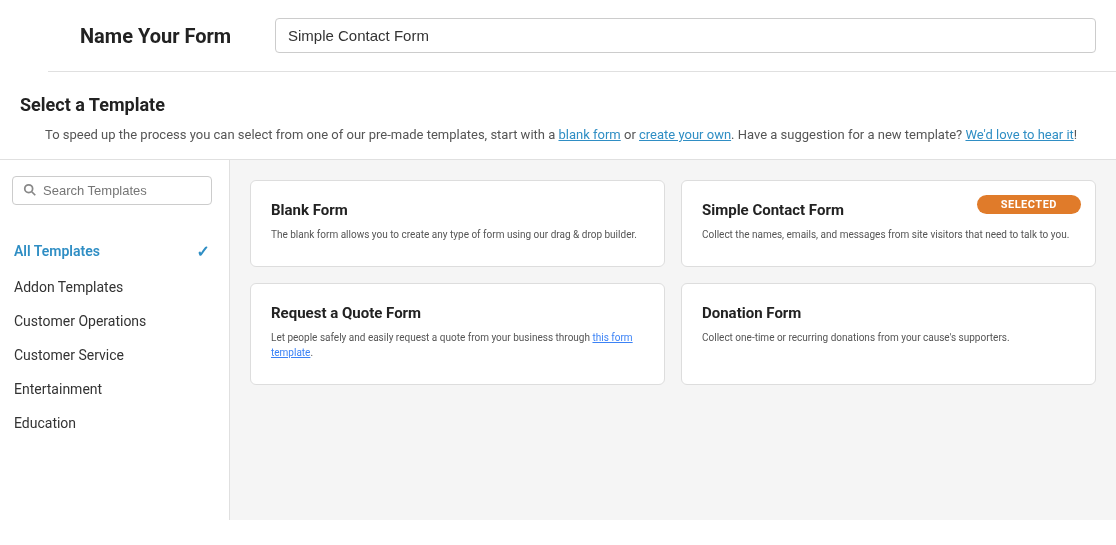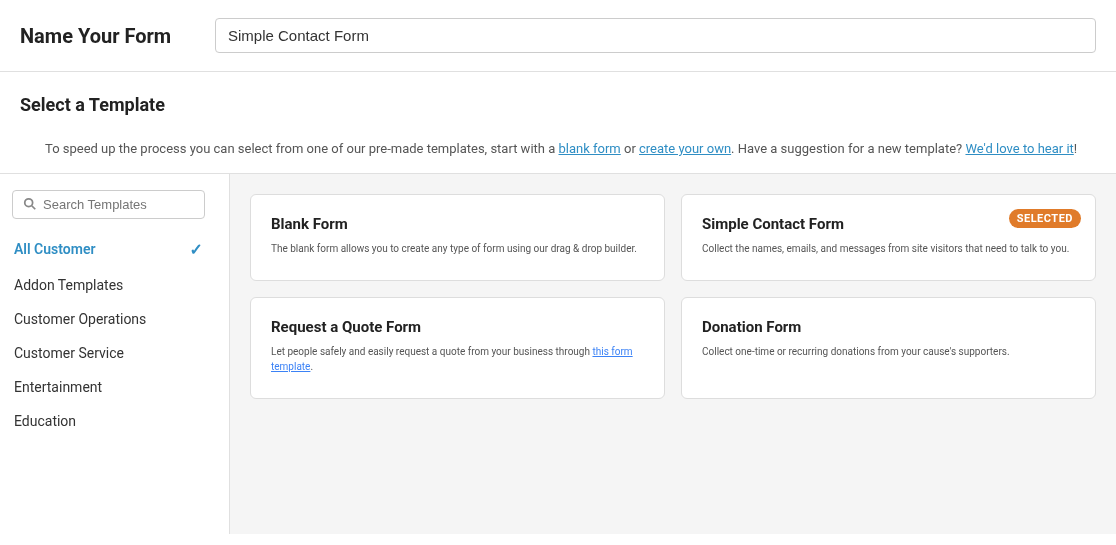--- a/index.html
+++ b/index.html
@@ -14,24 +14,25 @@
       width: 1116px;
       min-height: 545px;
       background: #fff;
       overflow: hidden;
     }
 
     
     .name-form-row {
       display: flex;
       align-items: center;
-      padding: 18px 20px 18px 20px;
+      padding: 18px 20px 18px 32px;
       border-bottom: 1px solid #e0e0e0;
       gap: 20px;
       background: #fff;
+      margin-left: 48px;
     }
 
     .name-form-label {
       font-size: 20px;
       font-weight: 700;
       white-space: nowrap;
       min-width: 175px;
       color: #222;
     }
 
@@ -48,21 +49,21 @@
     
     .select-template-section {
       padding: 22px 20px 14px 20px;
       border-bottom: 1px solid #e0e0e0;
       background: #fff;
     }
 
     .select-template-title {
       font-size: 18px;
       font-weight: 700;
-      margin-bottom: 24px;
+      margin-bottom: 10px;
       color: #222;
     }
 
     .select-template-desc {
       font-size: 13px;
       color: #555;
       line-height: 1.5;
       margin-left: 25px;
     }
 
@@ -78,24 +79,24 @@
       height: 360px;
       background: #f5f5f5;
     }
 
     
     .sidebar {
       width: 230px;
       min-width: 230px;
       background: #fff;
       border-right: 1px solid #e0e0e0;
-      padding: 16px 12px 0 0;
+      padding: 16px 5px 0 0;
       display: flex;
       flex-direction: column;
-      gap: 0;
+      gap: 16px;
     }
 
     .search-wrapper {
       padding: 0 12px 12px 12px;
     }
 
     .search-input-container {
       display: flex;
       align-items: center;
       border: 1px solid #ccc;
@@ -191,21 +192,21 @@
     }
 
     .selected-badge {
       position: absolute;
       top: 14px;
       right: 14px;
       background: #e07b2a;
       color: #fff;
       font-size: 11px;
       font-weight: 700;
-      padding: 3px 8px;
+      padding: 3px 24px;
       border-radius: 12px;
       text-transform: uppercase;
       letter-spacing: 0.5px;
     }
   </style>
 </head>
 <body>
 
 <div class="page-wrapper">
 
@@ -234,21 +235,21 @@
           <svg class="search-icon-svg" viewBox="0 0 16 16" fill="none" stroke="#888" stroke-width="2">
             <circle cx="6.5" cy="6.5" r="4.5"></circle>
             <line x1="10" y1="10" x2="14" y2="14"></line>
           </svg>
           <input class="search-input" type="text" placeholder="Search Templates" style="">
         </div>
       </div>
 
       <div class="sidebar-nav">
         <div class="sidebar-item active">
-          <span>All Customer</span>
+          <span>All Templates</span>
           <span class="check-icon">✓</span>
         </div>
         <div class="sidebar-item">
           <span>Addon Templates</span>
         </div>
         <div class="sidebar-item">
           <span>Customer Operations</span>
         </div>
         <div class="sidebar-item">
           <span>Customer Service</span>

